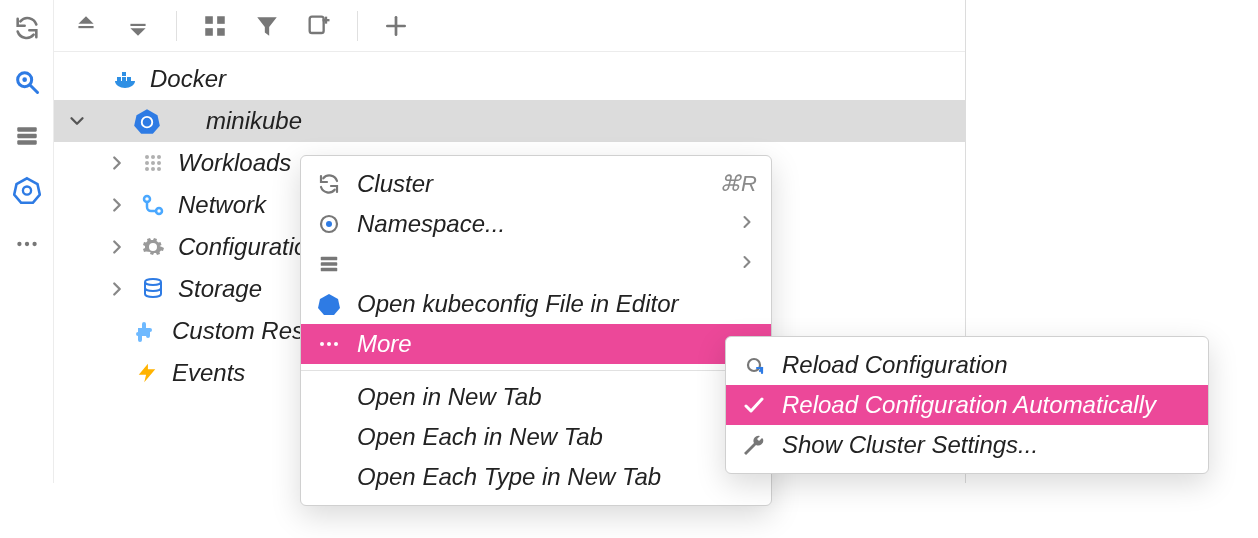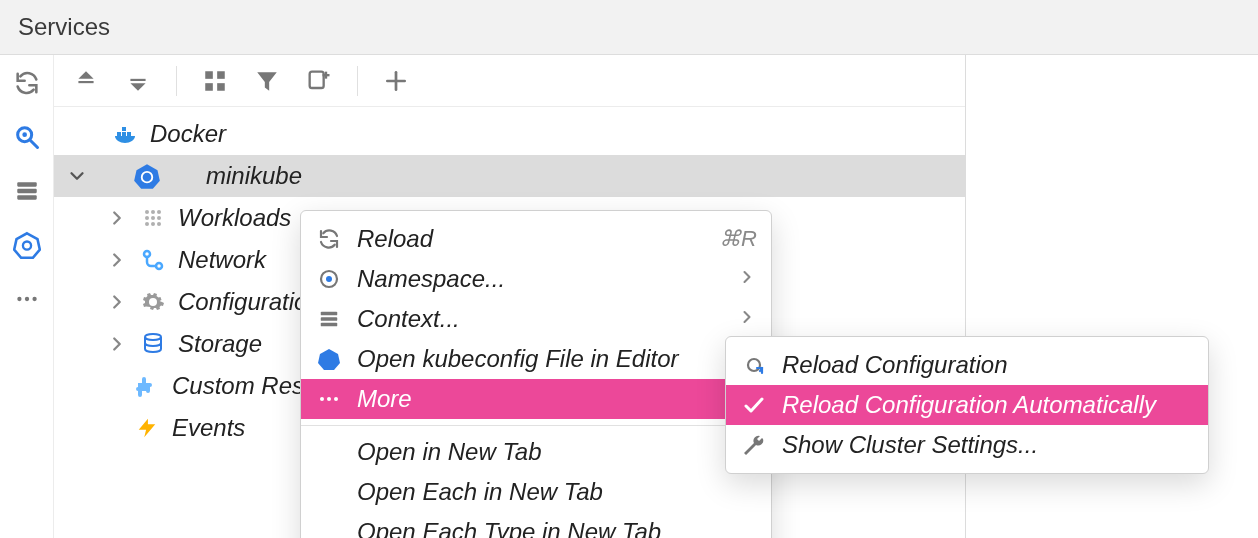--- a/index.html
+++ b/index.html
@@ -44,21 +44,20 @@
   .mi.highlight { background: #ec4899; color: #fff; }
   .mi .sub-arrow { margin-left: auto; }
   .mi .hint { margin-left: auto; color: #8a8a8a; font-size: 22px; }
   .sep { height: 1px; background: #e1e1e1; margin: 6px 0; }
   .mi-icon { width: 28px; height: 28px; display:inline-flex; align-items:center; justify-content:center; flex: 0 0 28px; }
 </style>
 </head>
 <body>
 
 <div class="panel">
-  <div class="titlebar">Services</div>
   <div class="body">
 
     <div class="left-rail">
       <span class="rail-icon">
         <svg viewBox="0 0 24 24" width="28" height="28" fill="none" stroke="#777" stroke-width="2.2" stroke-linecap="round">
             <path d="M4 4v6h6"></path>
             <path d="M20 20v-6h-6"></path>
             <path d="M20 9A8 8 0 0 0 6.3 6.3"></path>
             <path d="M4 15a8 8 0 0 0 13.7 2.7"></path>
           </svg>
@@ -262,21 +261,21 @@
       <div class="ctx-menu ctx1">
         <div class="mi">
           <span class="mi-icon">
             <svg viewBox="0 0 24 24" width="24" height="24" fill="none" stroke="#777" stroke-width="2.2" stroke-linecap="round">
                 <path d="M4 4v6h6"></path>
                 <path d="M20 20v-6h-6"></path>
                 <path d="M20 9A8 8 0 0 0 6.3 6.3"></path>
                 <path d="M4 15a8 8 0 0 0 13.7 2.7"></path>
               </svg>
           </span>
-          <span>Reload</span>
+          <span>Cluster</span>
           <span class="hint">⌘R</span>
         </div>
         <div class="mi">
           <span class="mi-icon">
             <svg viewBox="0 0 24 24" width="24" height="24" fill="none">
                 <circle cx="12" cy="12" r="8" stroke="#777" stroke-width="2.2"></circle>
                 <circle cx="12" cy="12" r="3" fill="#2e7be4"></circle>
               </svg>
           </span>
           <span>Namespace...</span>
@@ -287,21 +286,20 @@
           </span>
         </div>
         <div class="mi">
           <span class="mi-icon">
             <svg viewBox="0 0 24 24" width="22" height="22" fill="#777">
                 <rect x="3" y="4" width="18" height="4" rx="1"></rect>
                 <rect x="3" y="10" width="18" height="4" rx="1"></rect>
                 <rect x="3" y="16" width="18" height="4" rx="1"></rect>
               </svg>
           </span>
-          <span>Context...</span>
           <span class="sub-arrow">
             <svg viewBox="0 0 24 24" width="20" height="20" fill="none" stroke="#888" stroke-width="2.5" stroke-linecap="round" stroke-linejoin="round">
                 <polyline points="9 6 15 12 9 18"></polyline>
               </svg>
           </span>
         </div>
         <div class="mi">
           <span class="mi-icon">
             <svg viewBox="0 0 24 24" width="24" height="24">
                 <polygon points="12,2 21,7 23,16 17,23 7,23 1,16 3,7" fill="#2e7be4"></polygon>

